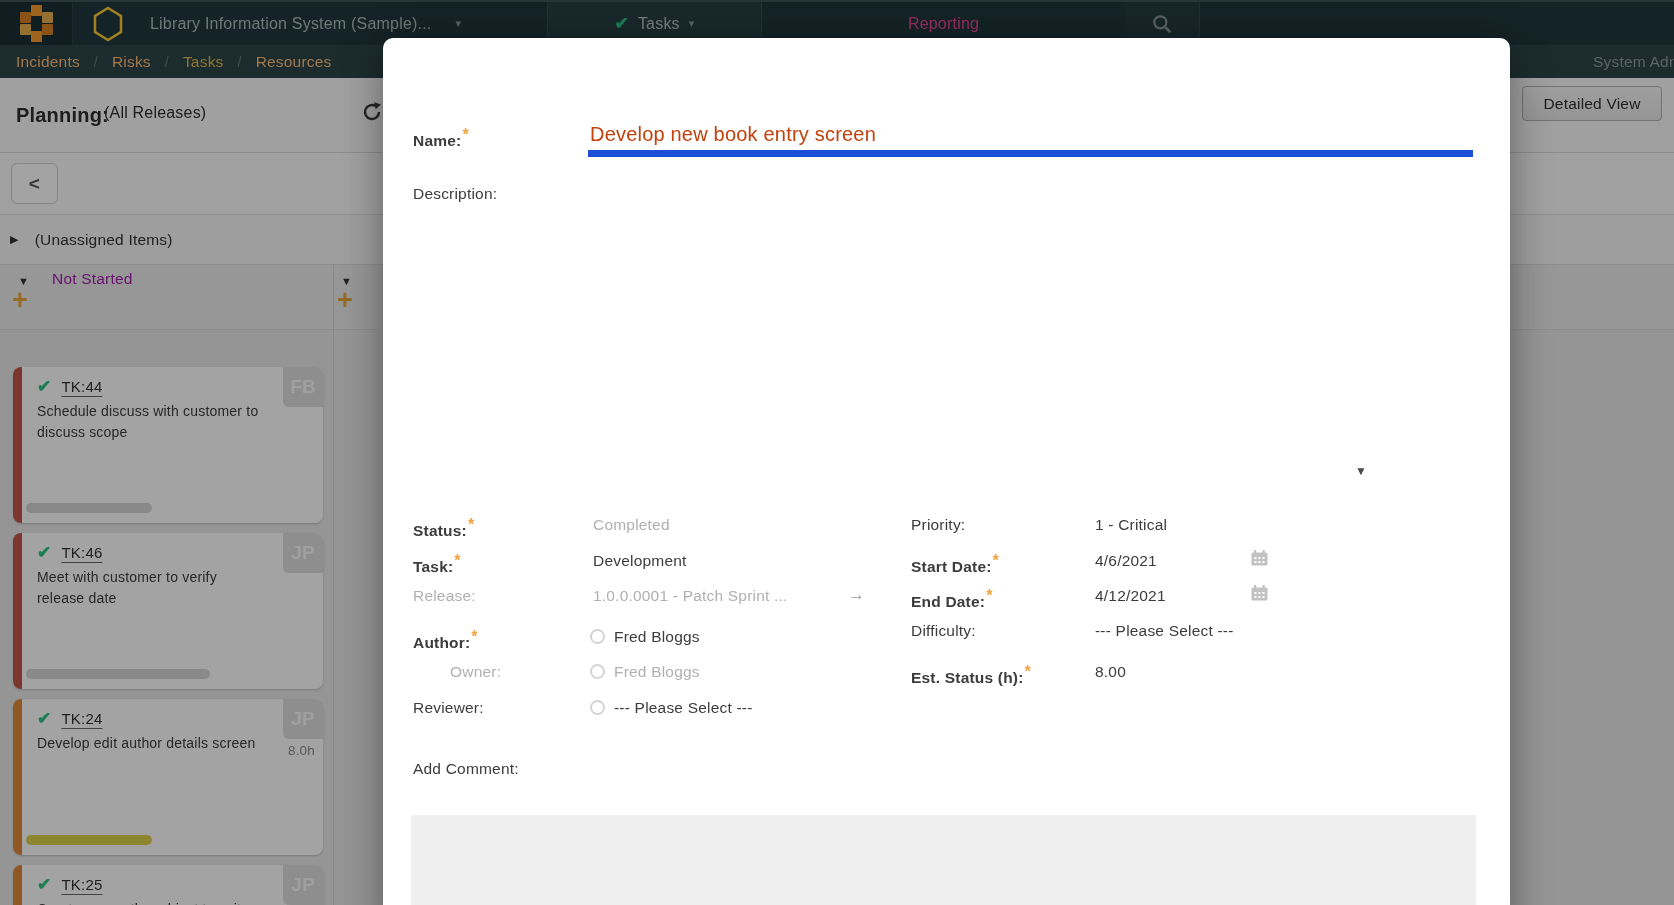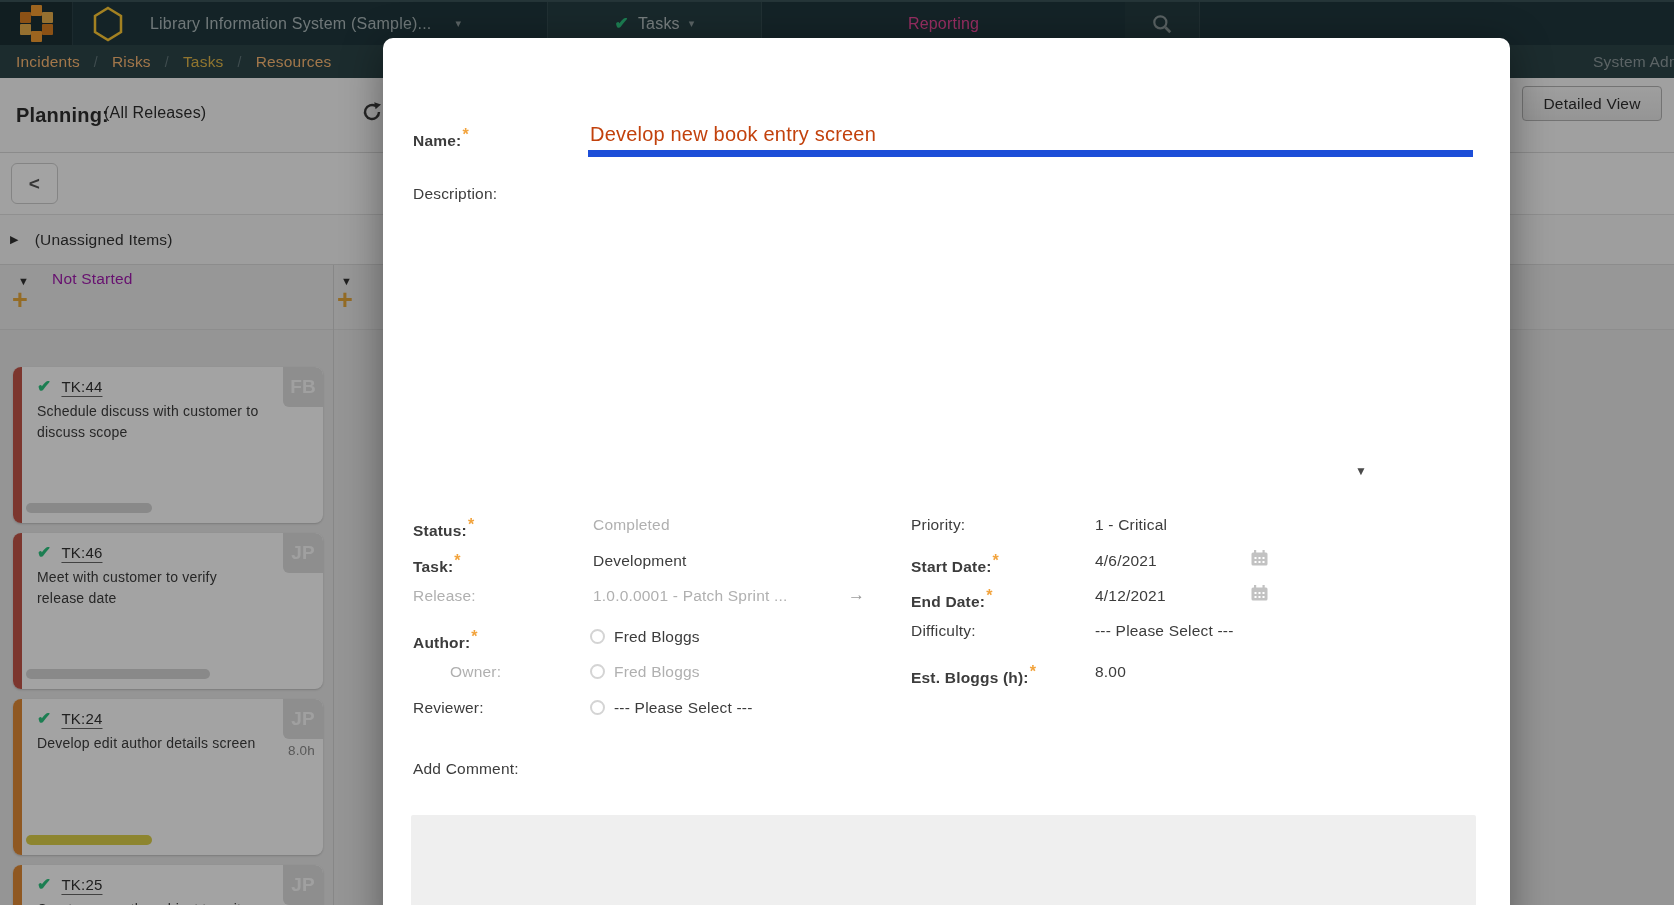--- a/index.html
+++ b/index.html
@@ -307,20 +307,20 @@
           <rect x="11.5" y="7" width="2" height="2" fill="#fff"></rect>
         <rect x="3.5" y="11" width="2" height="2" fill="#fff"></rect>
           <rect x="7.5" y="11" width="2" height="2" fill="#fff"></rect>
           <rect x="11.5" y="11" width="2" height="2" fill="#fff"></rect>
       </svg>
     </span>
 
     <span class="flabel" style="left:528px; top:584px;">Difficulty:</span>
     <span class="fvalue" style="left:712px; top:584px;">--- Please Select ---</span>
 
-    <span class="flabel b req" style="left:528px; top:625px;">Est. Bloggs (h):</span>
+    <span class="flabel b req" style="left:528px; top:625px;">Est. Status (h):</span>
     <span class="fvalue" style="left:712px; top:625px;">8.00</span>
 
     <span class="flabel" style="left:30px; top:722px;">Add Comment:</span>
     <div class="comment-box"></div>
   </div>
 
 </div>
 
 </body></html>

